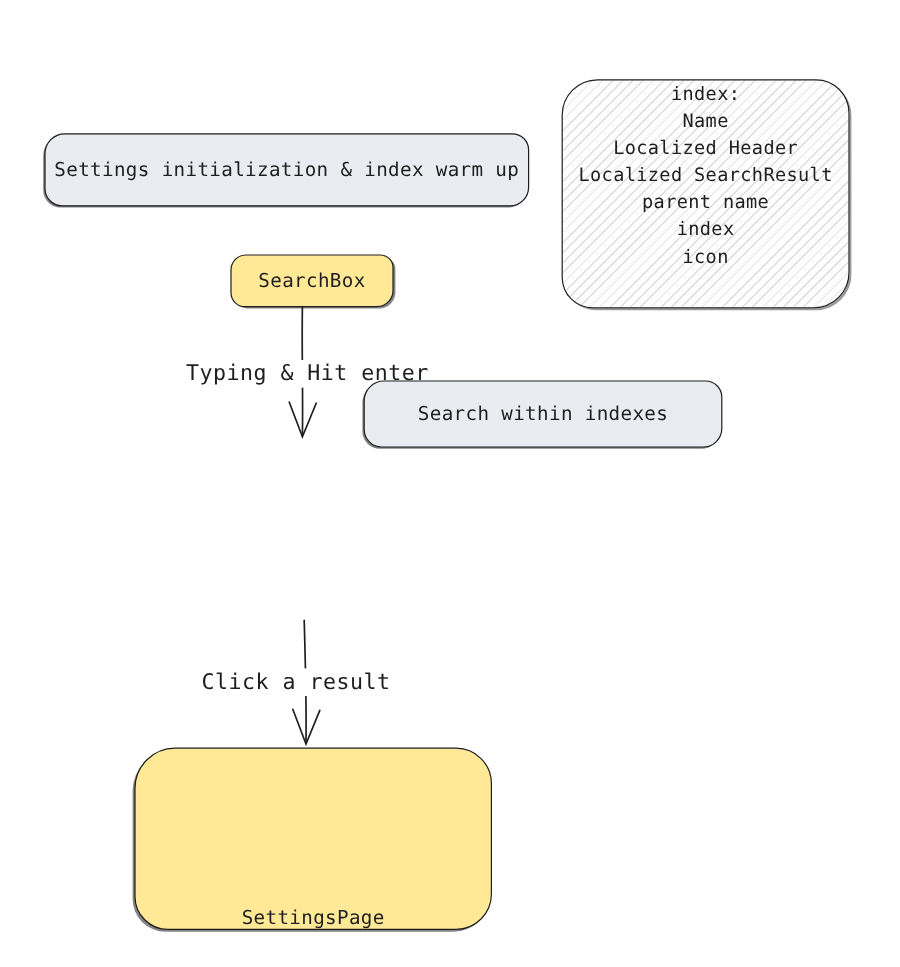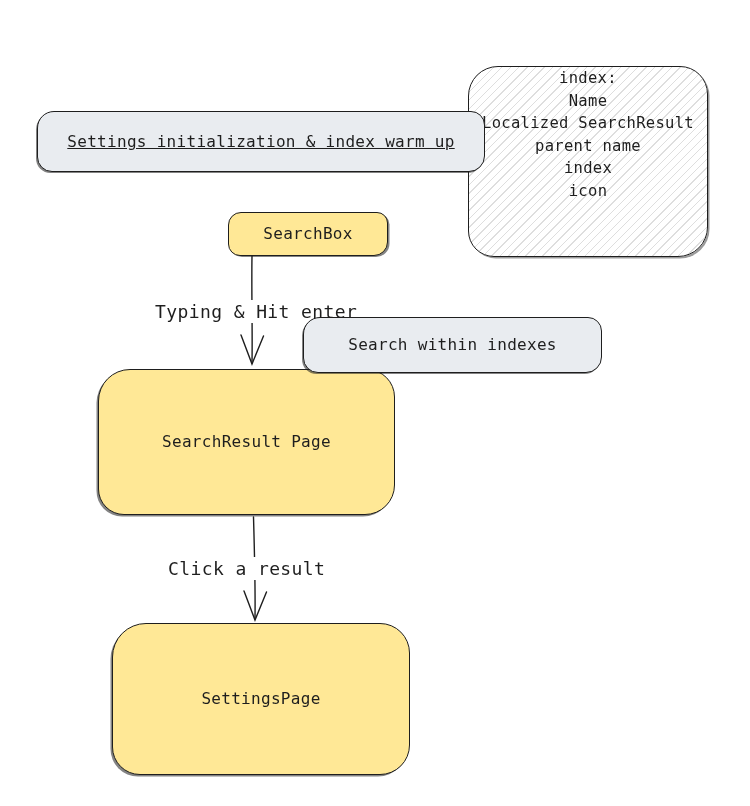--- a/index.html
+++ b/index.html
@@ -38,34 +38,34 @@
     background: var(--yellow_fill, #ffe896);
   }
   .note {
     background:
       repeating-linear-gradient(135deg,
         #ffffff 0px, #ffffff 5px,
         var(--hatch, #dedede) 5px, var(--hatch, #dedede) 6px);
     border-radius: 30px 28px 30px 26px;
     box-shadow: 2px 2px 0 -0.5px rgba(30,30,30,0.45);
   }
-  #node-init           { left: 37px;  top: 111px; width: 448px; height: 61px;  z-index: 3; text-decoration: underline; }
+  #node-init           { left: 37px;  top: 111px; width: 404px; height: 61px;  z-index: 3; }
   #node-index-note     { left: 468px; top: 66px;  width: 240px; height: 191px; z-index: 2;
                          flex-direction: column; justify-content: flex-start; }
   #node-index-note .note-line { display: block; line-height: 22.6px; font-size: 15.5px; }
-  #node-searchbox      { left: 192px; top: 212px; width: 160px; height: 44px;  z-index: 2;
+  #node-searchbox      { left: 192px; top: 212px; width: 136px; height: 44px;  z-index: 2;
                          border-radius: 13px 11px 14px 12px;
-                         box-shadow: 2px 1.5px 0 -0.5px rgba(30,30,30,0.55); margin-left: 36px; }
+                         box-shadow: 2px 1.5px 0 -0.5px rgba(30,30,30,0.55); }
   #node-search-within  { left: 303px; top: 317px; width: 299px; height: 56px;  z-index: 4; text-align: center; }
   #node-search-result  { left: 98px;  top: 369px; width: 297px; height: 146px; z-index: 2;
                          border-radius: 32px 28px 30px 26px;
                          box-shadow: -2px 2px 0 -0.5px rgba(30,30,30,0.55); }
   #node-settings-page  { left: 112px; top: 623px; width: 298px; height: 152px; z-index: 2;
                          border-radius: 34px 30px 30px 28px;
-                         box-shadow: -2px 2px 0 -0.5px rgba(30,30,30,0.55); }
+                         box-shadow: -2px 2px 0 -0.5px rgba(30,30,30,0.55); align-items: flex-end; }
   #node-expand-nav     { left: 388px; top: 713px; width: 299px; height: 57px;  z-index: 4; }
 
   .edge-label {
     position: absolute;
     background: #ffffff;
     text-align: center;
     font-size: 18px;
     letter-spacing: 0.4px;
     z-index: 3;
     padding: 1px 0;
@@ -96,39 +96,37 @@
     </g>
   </svg>
 
   <div class="node grey" id="node-init">
     <span>Settings initialization &amp; index warm up</span>
   </div>
 
   <div class="node note" id="node-index-note">
     <span class="note-line">index:</span>
     <span class="note-line">Name</span>
+    <span class="note-line">Localized Header</span>
     <span class="note-line">Localized SearchResult</span>
     <span class="note-line">parent name</span>
     <span class="note-line">index</span>
     <span class="note-line">icon</span>
   </div>
 
   <div class="node yellow" id="node-searchbox">
     <span>SearchBox</span>
   </div>
 
   <div class="edge-label" id="label-typing">Typing &amp; Hit enter</div>
 
   <div class="node grey" id="node-search-within">
     <span>Search within indexes</span>
   </div>
 
-  <div class="node yellow" id="node-search-result">
-    <span>SearchResult Page</span>
-  </div>
 
   <div class="edge-label" id="label-click">Click a result</div>
 
   <div class="node yellow" id="node-settings-page">
     <span>SettingsPage</span>
   </div>
 
 
 </div>
 

